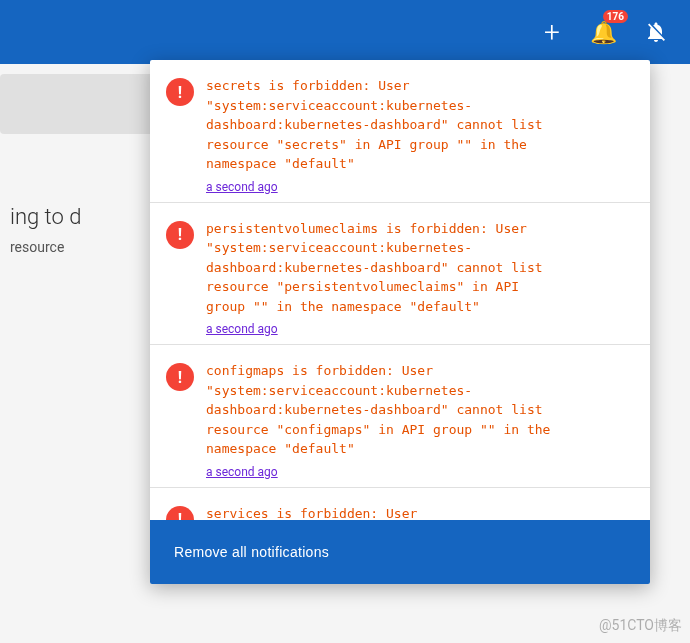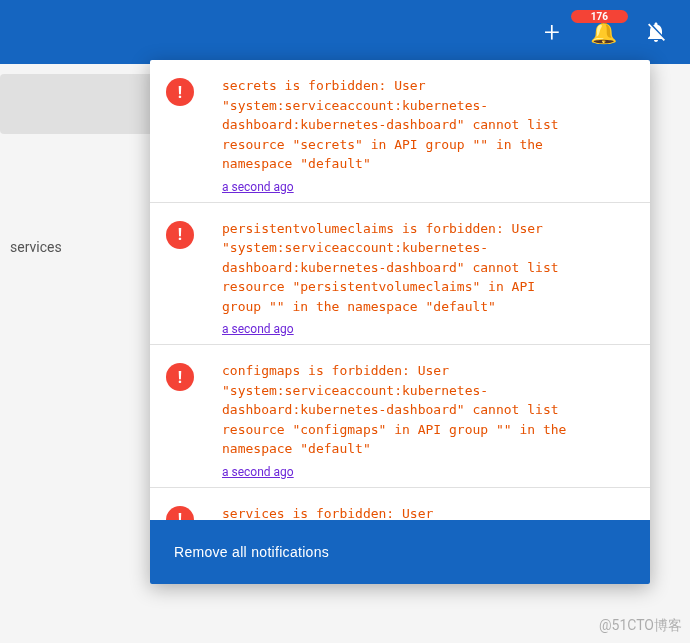--- a/index.html
+++ b/index.html
@@ -45,21 +45,21 @@
     }
 
     .badge {
       position: absolute;
       top: -4px;
       right: -6px;
       background: #f44336;
       color: white;
       border-radius: 10px;
       font-size: 10px;
-      padding: 1px 20px;
+      padding: 1px 4px;
       min-width: 18px;
       text-align: center;
       font-weight: bold;
     }
 
     
     .bg-content {
       position: absolute;
       top: 64px;
       left: 0;
@@ -147,21 +147,20 @@
       align-items: center;
       justify-content: center;
       color: white;
       font-weight: bold;
       font-size: 16px;
       margin-top: 2px;
     }
 
     .notification-content {
       flex: 1;
-      margin-left: 16px;
     }
 
     .notification-message {
       font-family: monospace;
       font-size: 13px;
       color: #e65100;
       line-height: 1.5;
       margin-bottom: 6px;
     }
 
@@ -209,21 +208,22 @@
     <div class="header-icon-btn">
       <svg width="24" height="24" viewBox="0 0 24 24" fill="white">
         <path d="M20 18.69L7.84 6.14 5.27 3.49 4 4.76l2.8 2.8v.01c-.52.99-.8 2.16-.8 3.42v5l-2 2v1h13.73l2 2L21 19.69l-1-1zM12 22c1.11 0 2-.89 2-2h-4c0 1.11.89 2 2 2zm6-7.32V11c0-3.08-1.63-5.64-4.5-6.32V4c0-.83-.67-1.5-1.5-1.5s-1.5.67-1.5 1.5v.68c-.15.03-.29.08-.42.12-.1.03-.2.07-.3.11h-.01c-.01 0-.01 0-.02.01-.23.09-.46.2-.68.31L18 14.68z"></path>
       </svg>
     </div>
   </div>
 </div>
 
 <div class="bg-content">
   <div class="bg-card"></div>
-  <div class="bg-text-2">services</div>
+  <div class="bg-text-1">ing to d</div>
+  <div class="bg-text-2">resource</div>
 </div>
 
 <div class="notification-panel">
   <div class="notification-list">
 
     <div class="notification-item">
       <div class="error-icon">!</div>
       <div class="notification-content">
         <div class="notification-message">secrets is forbidden: User<br>"system:serviceaccount:kubernetes-<br>dashboard:kubernetes-dashboard" cannot list<br>resource "secrets" in API group "" in the<br>namespace "default"</div>
         <div class="notification-time">a second ago</div>

